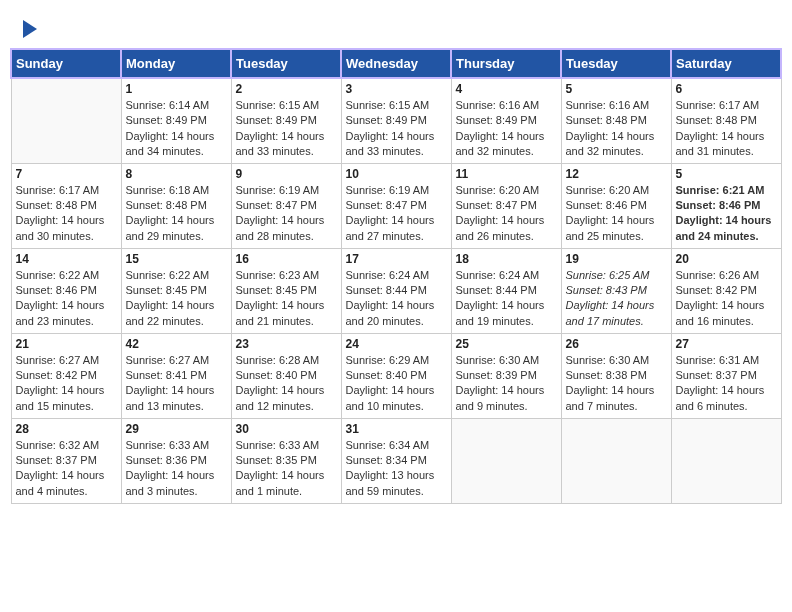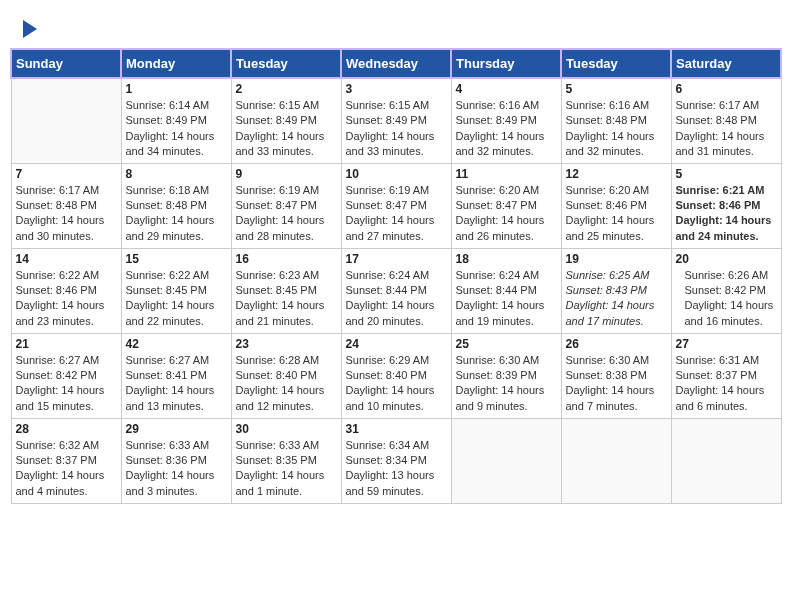--- a/index.html
+++ b/index.html
@@ -260,21 +260,21 @@
         </td>
         <td>
           <span class="day-num">19</span>
           <div class="day-info" style="white-space: pre-line; font-style: italic;">Sunrise: 6:25 AM
 Sunset: 8:43 PM
 Daylight: 14 hours
 and 17 minutes.</div>
         </td>
         <td>
           <span class="day-num">20</span>
-          <div class="day-info" style="white-space: pre-line; margin-left: 9px;">Sunrise: 6:26 AM
+          <div class="day-info" style="white-space: pre-line;">Sunrise: 6:26 AM
 Sunset: 8:42 PM
 Daylight: 14 hours
 and 16 minutes.</div>
         </td>
       </tr>
       <tr>
         <td>
           <span class="day-num">21</span>
           <div class="day-info" style="white-space: pre-line;">Sunrise: 6:27 AM
 Sunset: 8:42 PM

